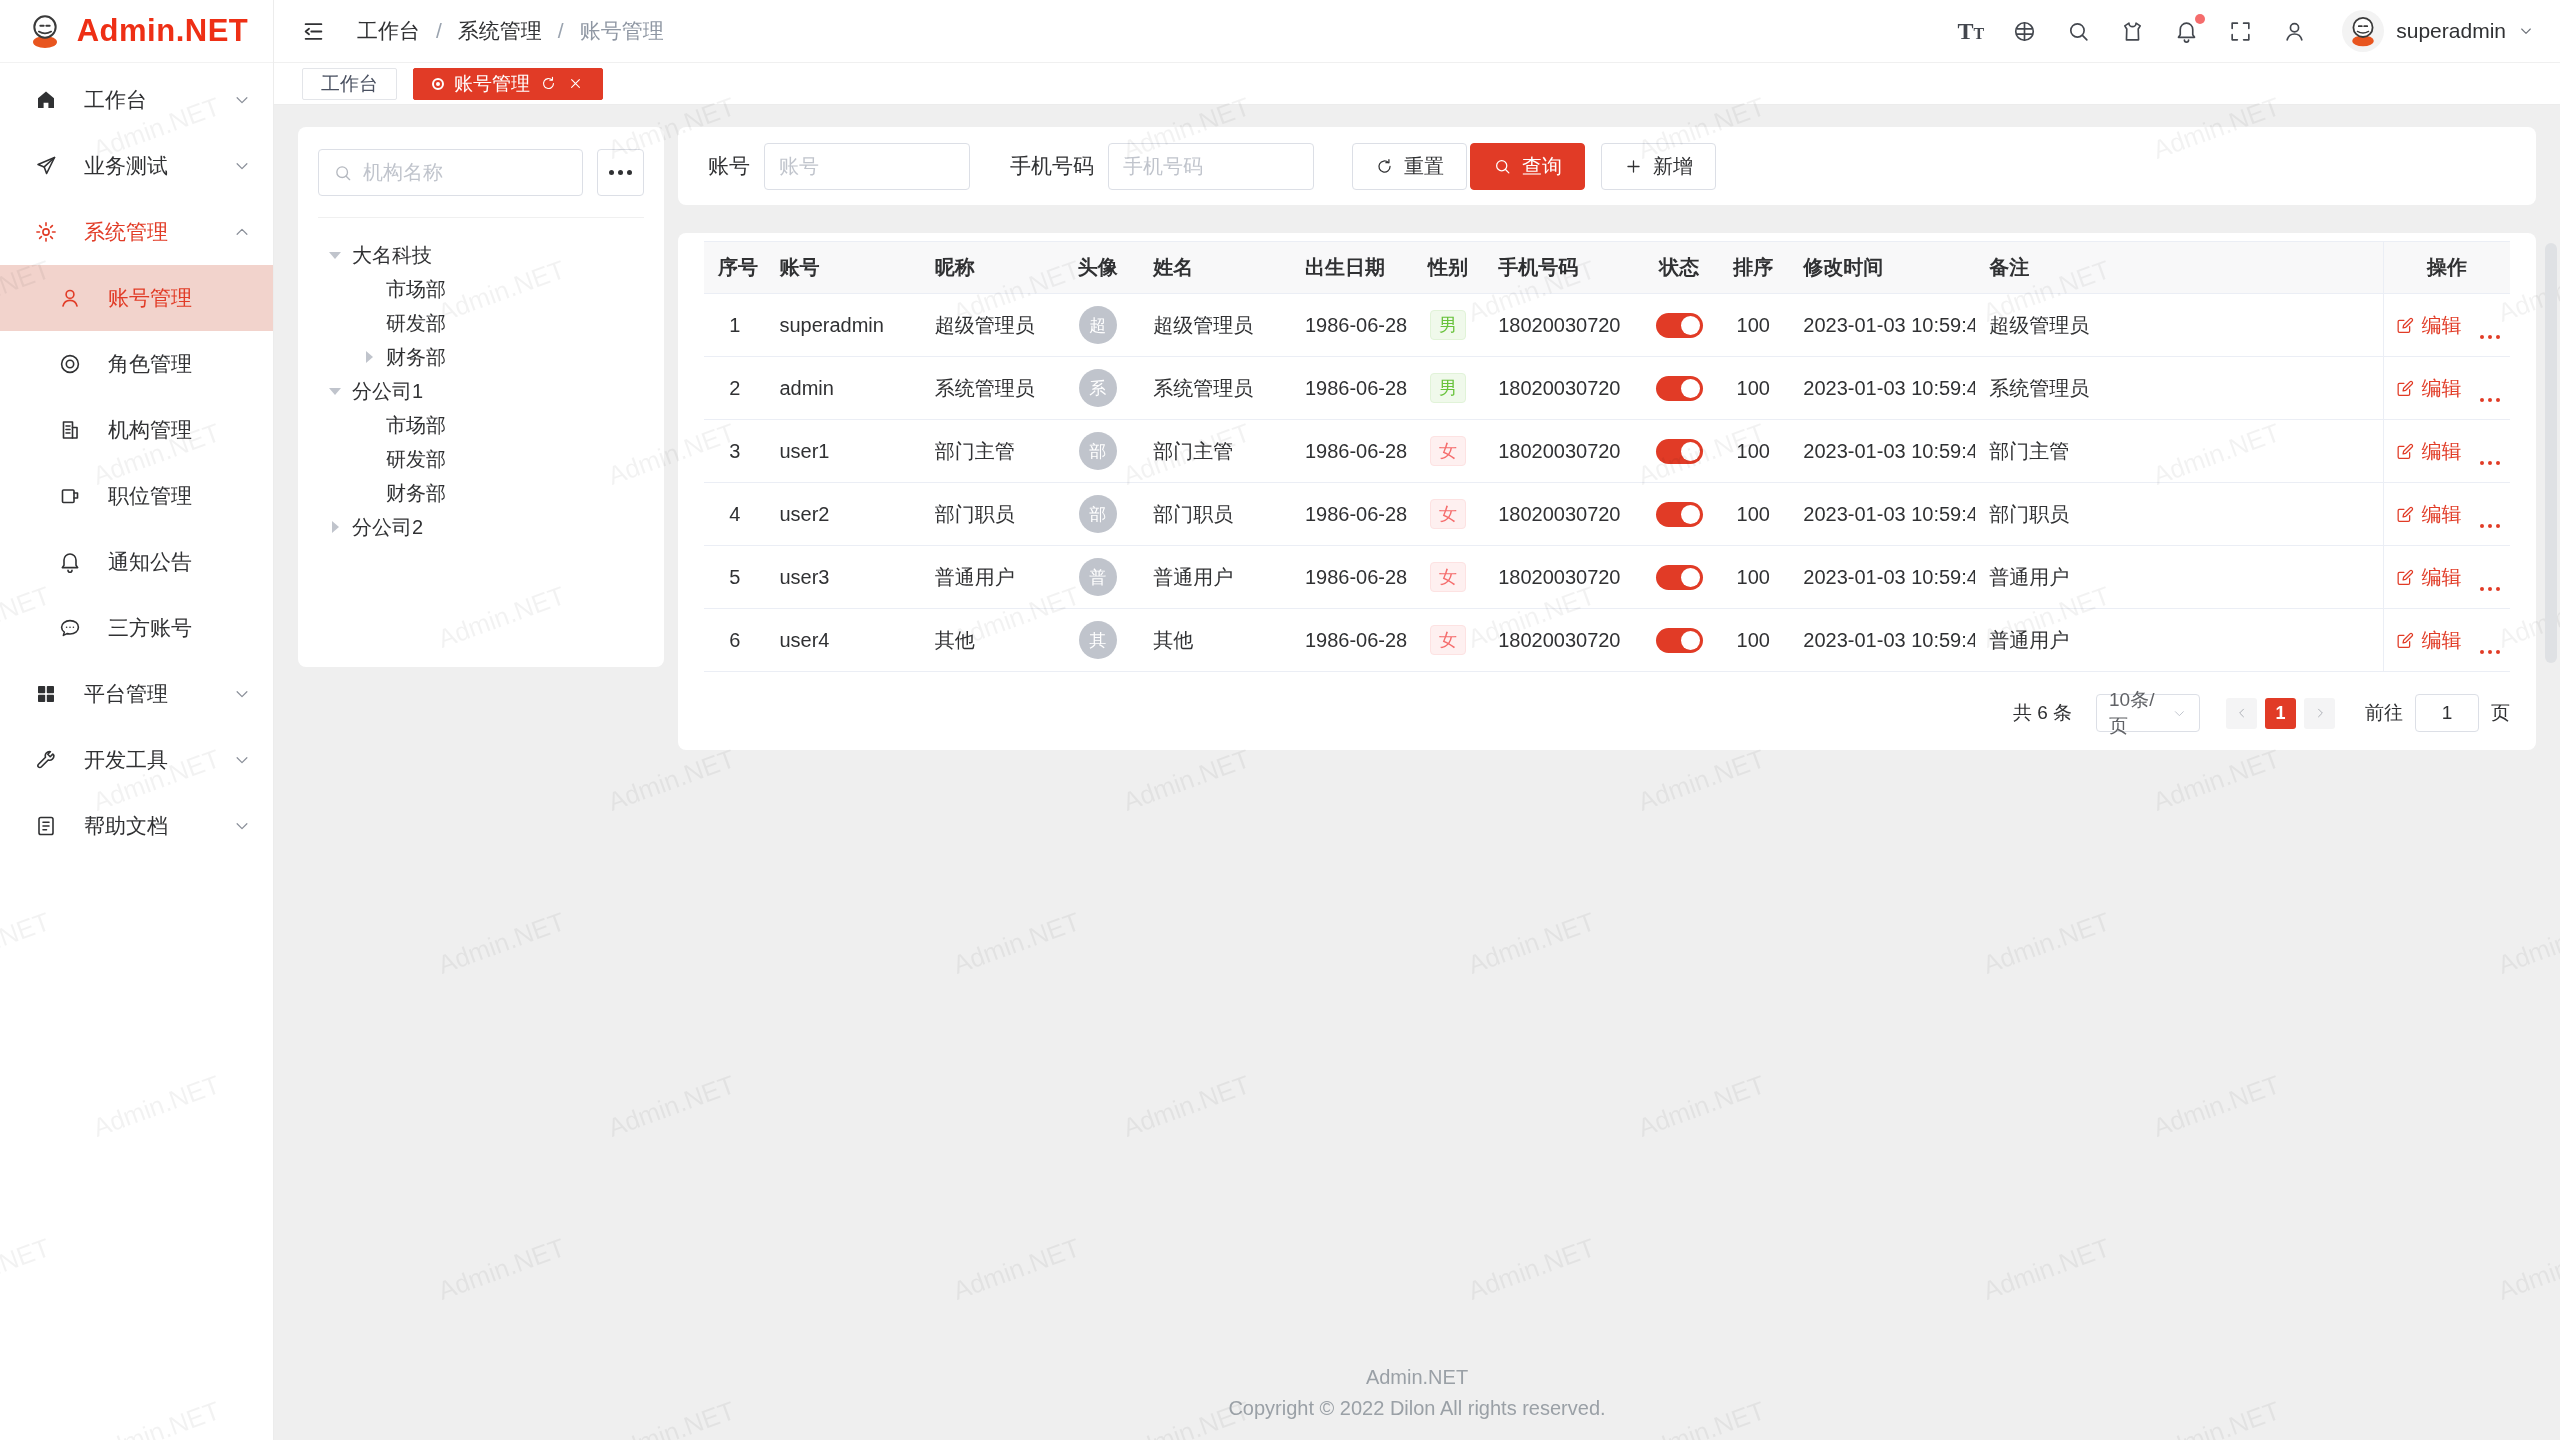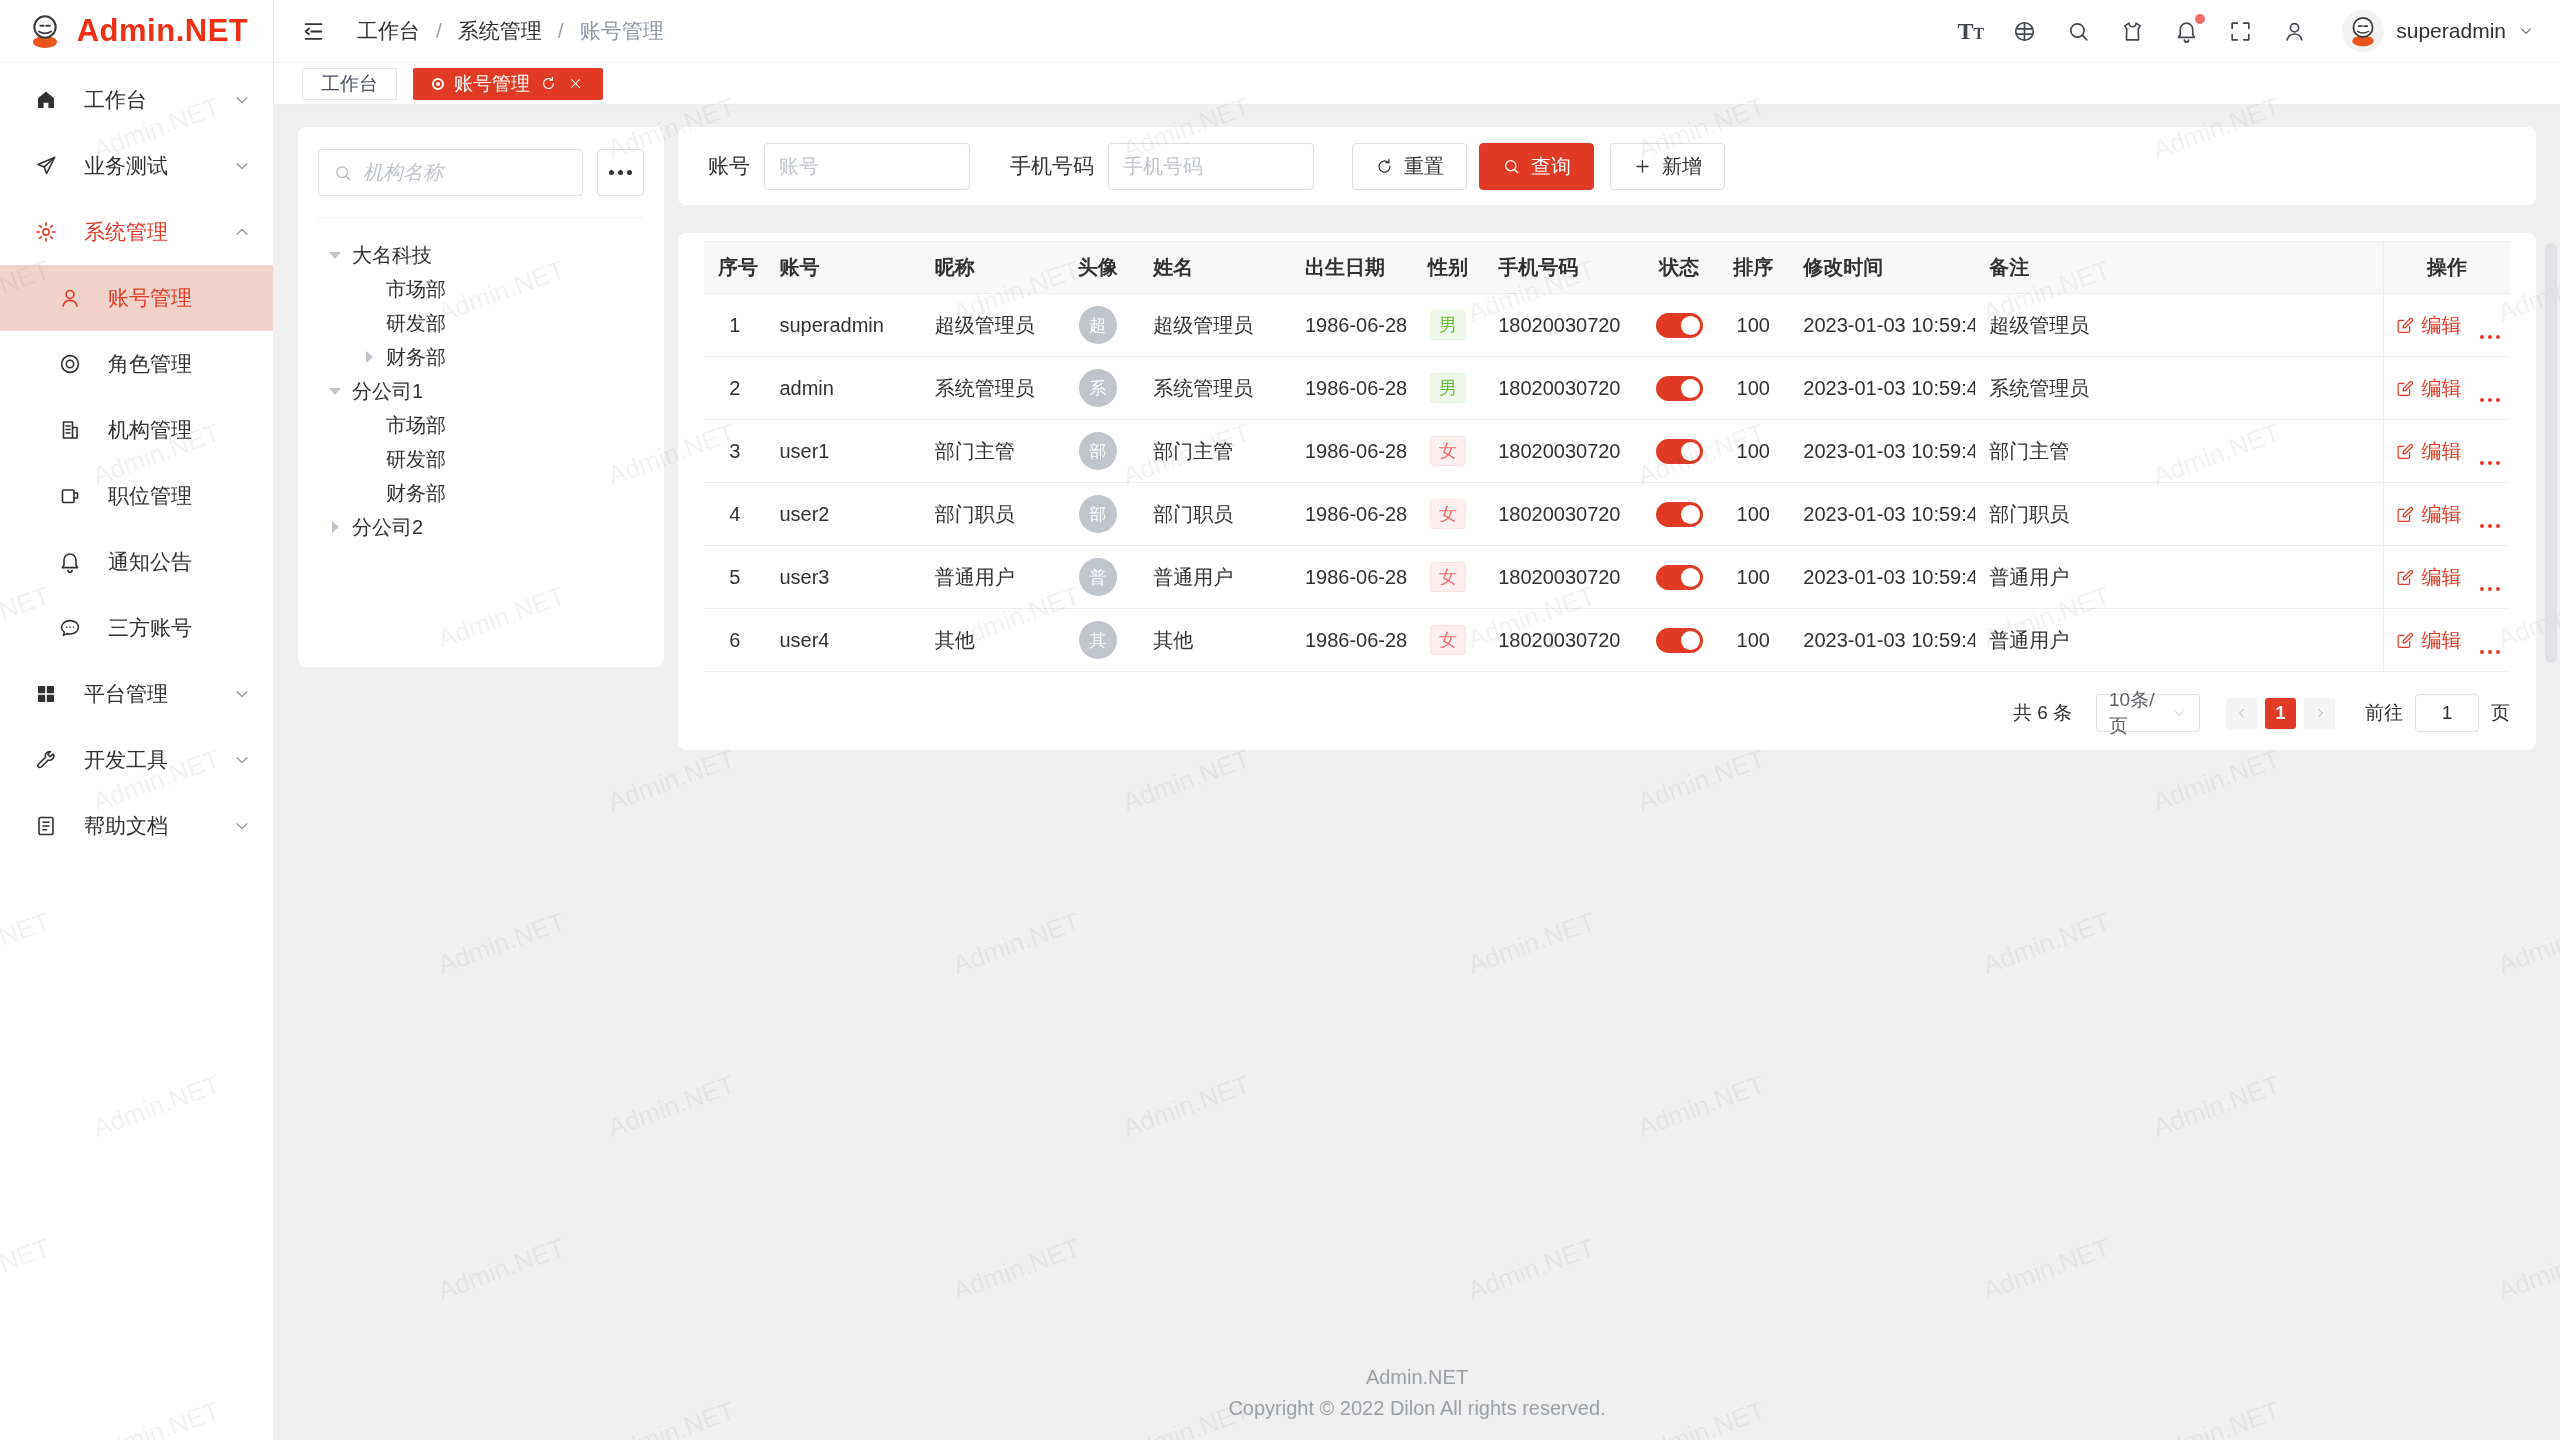--- a/index.html
+++ b/index.html
@@ -57,21 +57,21 @@
   .tab-dot::after { content:''; position:absolute; inset:2px; background:#fff; border-radius:50%; }
   .tab-ico { width:17px; height:17px; color:#fff; }
 
   
   .content { flex:1; padding:22px 24px; display:flex; gap:14px; align-items:flex-start; min-height:0; }
   .panel { background:#fff; border-radius:8px; }
   .tree-panel { width:366px; min-width:366px; height:540px; padding:22px 20px; }
   .tree-search-row { display:flex; gap:14px; padding-bottom:21px; border-bottom:1px solid #f0f0f0; }
   .search-input { flex:1; height:47px; border:1px solid #dcdfe6; border-radius:4px; display:flex; align-items:center; padding:0 14px; gap:10px; background:#fff; }
   .si-icon { width:20px; height:20px; color:#b4b8bf; flex:none; }
-  .search-input input { border:none; outline:none; width:100%; font-size:20px; color:#303133; background:transparent;font-style:italic; }
+  .search-input input { border:none; outline:none; width:100%; font-size:20px; color:#303133; background:transparent; }
   .search-input input::placeholder { color:#c0c4cc; }
   .more-btn { width:47px; height:47px; border:1px solid #dcdfe6; border-radius:4px; background:#fff; display:flex; align-items:center; justify-content:center; gap:4px; cursor:pointer; }
   .more-btn i { width:5px; height:5px; border-radius:50%; background:#303133; }
   .tree { padding-top:20px; }
   .tree-node { height:34px; display:flex; align-items:center; font-size:20px; cursor:pointer; color:#303133; }
   .tree-node.d0 { padding-left:10px; }
   .tree-node.d1 { padding-left:44px; }
   .caret { width:14px; height:14px; margin-right:10px; flex:none; position:relative; }
   .caret.down::after { content:''; position:absolute; left:1px; top:4px; border-left:6px solid transparent; border-right:6px solid transparent; border-top:7px solid #c0c4cc; }
   .caret.right::after { content:''; position:absolute; left:4px; top:1px; border-top:6px solid transparent; border-bottom:6px solid transparent; border-left:7px solid #c0c4cc; }
@@ -79,21 +79,21 @@
   .right-col { flex:1; min-width:0; display:flex; flex-direction:column; gap:28px; }
 
   .query-panel { height:78px; display:flex; align-items:center; padding:0 30px; }
   .q-label { font-size:21px; margin-right:14px; white-space:nowrap; }
   .q-input { width:206px; height:47px; border:1px solid #dcdfe6; border-radius:4px; padding:0 14px; font-size:20px; color:#303133; outline:none; }
   .q-input::placeholder { color:#c0c4cc; }
   .ml40 { margin-left:40px; }
   .btn { height:47px; border-radius:4px; display:inline-flex; align-items:center; gap:10px; padding:0 22px; font-size:20px; cursor:pointer; border:1px solid #dcdfe6; background:#fff; color:#303133; white-space:nowrap; }
   .btn .b-ico { width:19px; height:19px; }
   .btn.reset { margin-left:38px; }
-  .btn.primary { background:var(--accent); border-color:var(--accent); color:#fff; margin-left:12px; }
+  .btn.primary { background:var(--accent); border-color:var(--accent); color:#fff; margin-left:3px; }
   .btn.add { margin-left:16px; }
 
   .table-panel { padding:8px 26px 18px; }
   table { width:100%; border-collapse:collapse; table-layout:fixed; }
   thead th { background:#f8f8f9; font-weight:bold; font-size:20px; color:#303133; padding:12px 14px; border-top:1px solid #ebeef5; border-bottom:1px solid #ebeef5; text-align:left; white-space:nowrap; }
   tbody td { padding:12px 14px; font-size:20px; color:#303133; border-bottom:1px solid #ebeef5; white-space:nowrap; overflow:hidden; }
   th.center, td.center { text-align:center; }
   th.op-col, td.op-col { border-left:1px solid #ebeef5; }
   .avatar-badge { width:38px; height:38px; border-radius:50%; background:#c0c4cc; color:#fff; display:inline-flex; align-items:center; justify-content:center; font-size:17px; }
   .tag { display:inline-block; min-width:36px; text-align:center; padding:5px 8px; border-radius:4px; font-size:18px; line-height:1; }

